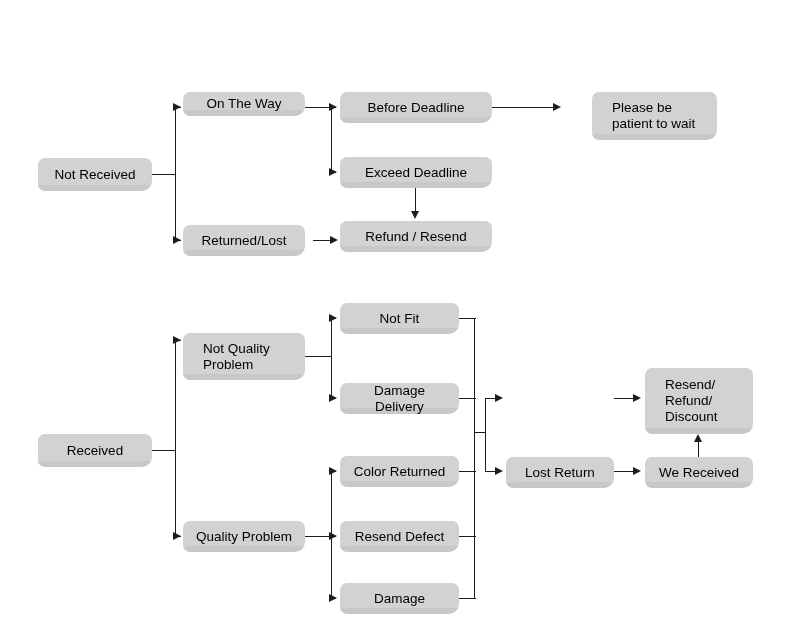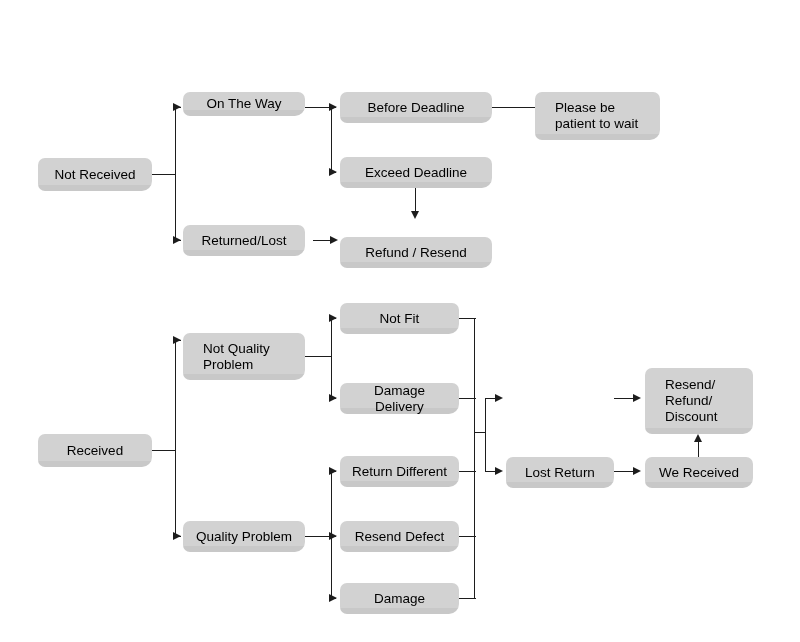--- a/index.html
+++ b/index.html
@@ -124,31 +124,31 @@
   <div class="arrow right" style="left:330px; top:236px;"></div>
 
   <div class="node center" style="left:340px; top:92px; width:152px; height:31px;">
     <span class="label">Before Deadline</span>
   </div>
 
   <div class="node center" style="left:340px; top:157px; width:152px; height:31px;">
     <span class="label">Exceed Deadline</span>
   </div>
 
-  <div class="node center" style="left:340px; top:221px; width:152px; height:31px;margin-top:16px;">
+  <div class="node center" style="left:340px; top:221px; width:152px; height:31px;">
     <span class="label">Refund / Resend</span>
   </div>
 
   <div class="hline" style="left:492px; top:107px; width:64px;"></div>
   <div class="arrow right" style="left:553px; top:103px;"></div>
 
   <div class="vline" style="left:415px; top:188px; height:25px;"></div>
   <div class="arrow down" style="left:411px; top:211px;"></div>
 
-  <div class="node left" style="left:535px; top:92px; width:125px; height:48px;">
+  <div class="node left" style="left:592px; top:92px; width:125px; height:48px;">
     <span class="label">Please be
 patient to wait</span>
   </div>
 
   <div class="node center" style="left:38px; top:434px; width:114px; height:33px;">
     <span class="label">Received</span>
   </div>
 
   <div class="hline" style="left:152px; top:450px; width:24px;"></div>
   <div class="vline" style="left:175px; top:340px; height:197px;"></div>
@@ -182,21 +182,21 @@
   <div class="hline" style="left:331px; top:598px; width:5px;"></div>
   <div class="arrow right" style="left:329px; top:594px;"></div>
 
   <div class="node center" style="left:340px; top:303px; width:119px; height:31px;">
     <span class="label">Not Fit</span>
   </div>
   <div class="node center" style="left:340px; top:383px; width:119px; height:31px;">
     <span class="label">Damage Delivery</span>
   </div>
   <div class="node center" style="left:340px; top:456px; width:119px; height:31px;">
-    <span class="label">Return Different</span>
+    <span class="label">Color Returned</span>
   </div>
   <div class="node center" style="left:340px; top:521px; width:119px; height:31px;">
     <span class="label">Resend Defect</span>
   </div>
   <div class="node center" style="left:340px; top:583px; width:119px; height:31px;">
     <span class="label">Damage</span>
   </div>
 
   <div class="hline" style="left:459px; top:318px; width:17px;"></div>
   <div class="hline" style="left:459px; top:398px; width:17px;"></div>

